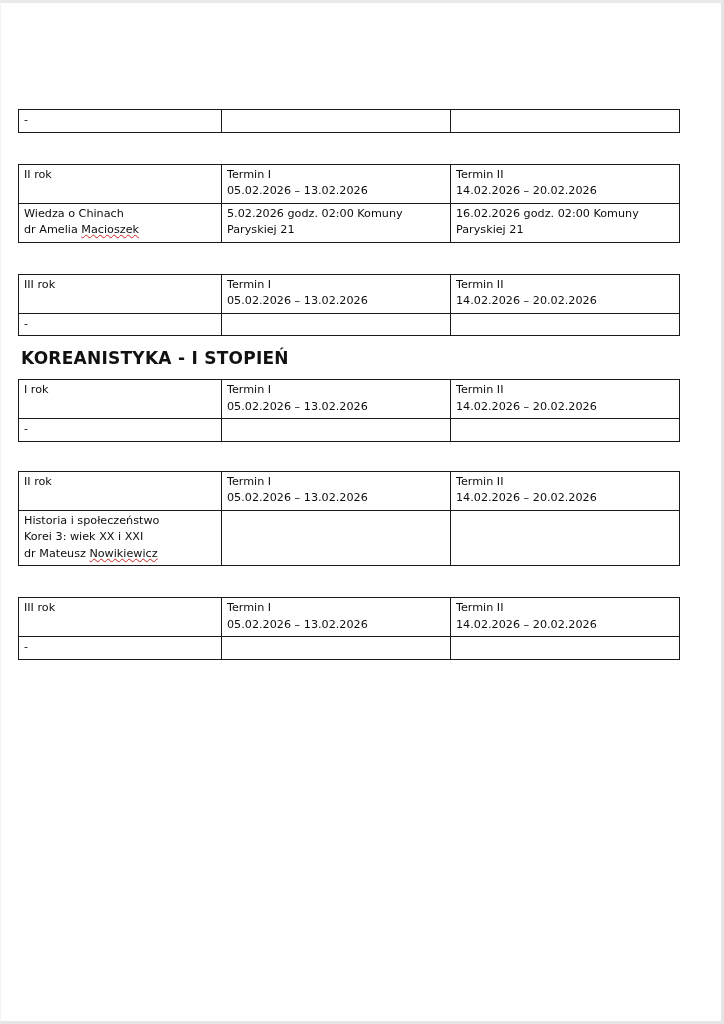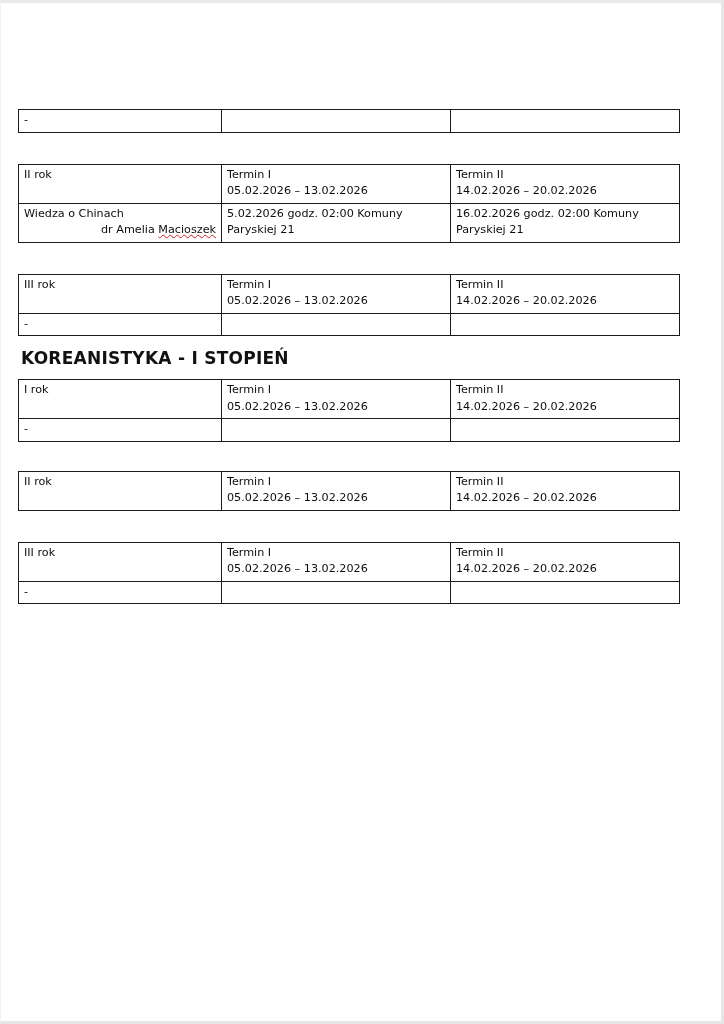--- a/index.html
+++ b/index.html
@@ -70,21 +70,21 @@
   }
   .title-block { padding: 14px 0 13px 3px; }
 
   .misspelled {
     text-decoration: underline;
     text-decoration-color: #d02020;
     text-decoration-style: wavy;
     text-decoration-thickness: 1px;
     text-underline-offset: 1px;
   }
-  .reg { font-weight: normal; text-align: right; }
+  .reg { font-weight: normal; }
 </style>
 </head>
 <body>
 
 <div id="page">
   <div id="doc-body">
 
     <table class="sched">
       <colgroup>
           <col class="c1">
@@ -202,20 +202,29 @@
           <td class="hdr-cell">II rok</td>
           <td class="hdr-cell">
             <div>Termin I</div>
             <div>05.02.2026 – 13.02.2026</div>
           </td>
           <td class="hdr-cell">
             <div>Termin II</div>
             <div>14.02.2026 – 20.02.2026</div>
           </td>
         </tr>
+        <tr>
+          <td>
+            <div class="b">Historia i społeczeństwo</div>
+            <div class="b">Korei 3: wiek XX i XXI</div>
+            <div class="reg"><span>dr Mateusz </span><span class="misspelled">Nowikiewicz</span></div>
+          </td>
+          <td></td>
+          <td></td>
+        </tr>
       </tbody>
     </table>
 
     <div class="spacer"></div>
 
     <table class="sched">
       <colgroup>
           <col class="c1">
           <col class="c2">
           <col class="c3">

